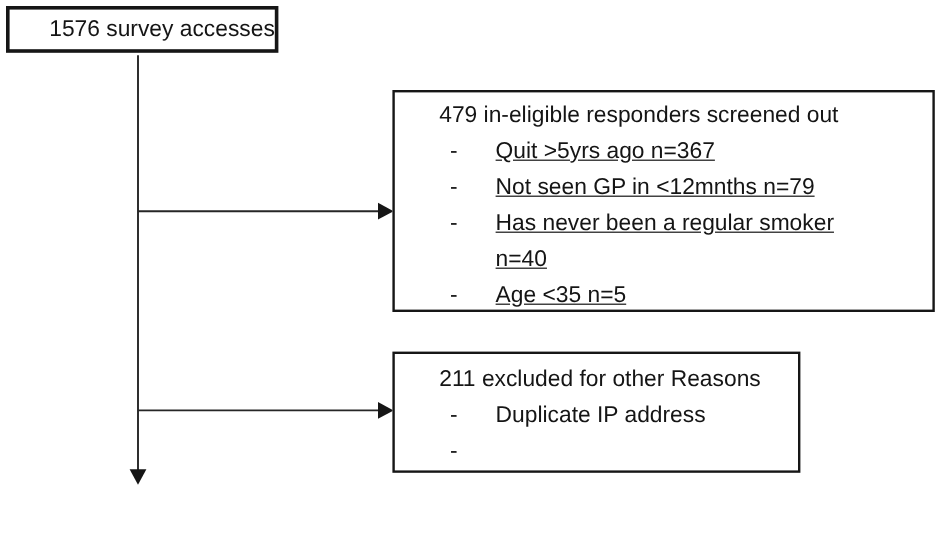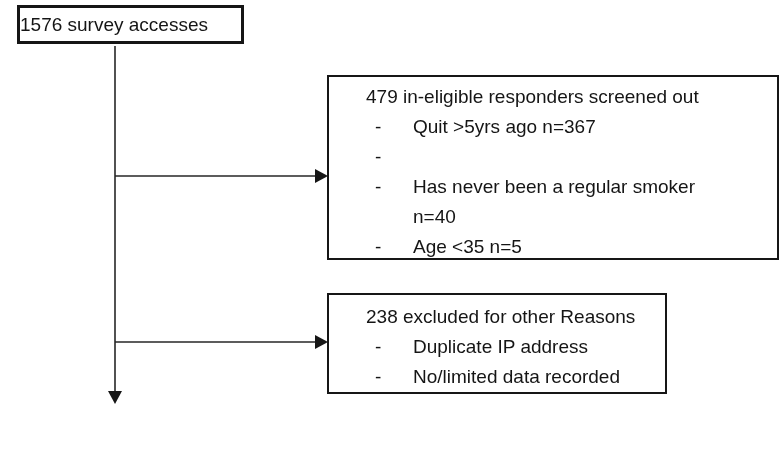--- a/index.html
+++ b/index.html
@@ -27,23 +27,22 @@
     position: absolute;
     box-sizing: border-box;
     border: 2px solid #161616;
     background: #ffffff;
     font-size: 19px;
     line-height: 1.25;
   }
   .box.centered {
     display: flex;
     align-items: center;
-    justify-content: flex-start;
+    justify-content: flex-end;
     text-align: center;
-    margin-left: 12px;
   }
   .box-top {
     left: 5px;
     top: 5px;
     width: 227px;
     height: 39px;
     border-width: 3px;
   }
   .box-screened {
     left: 327px;
@@ -75,20 +74,21 @@
     display: flex;
     padding-left: 33px;
     line-height: 30px;
   }
   .bullet-dash {
     width: 38px;
     flex-shrink: 0;
   }
   .box-screened .item-text {
     max-width: 296px;
+    text-decoration: underline;
   }
 </style>
 </head>
 <body>
 
 <div class="canvas">
 
   <svg class="connectors" viewBox="0 0 783 452" xmlns="http://www.w3.org/2000/svg">
 
     <line x1="115" y1="46" x2="115" y2="392" stroke="#262626" stroke-width="1.6"></line>
@@ -106,37 +106,37 @@
   </div>
 
   <div class="box box-screened">
     <div class="box-title">479 in-eligible responders screened out</div>
     <div class="flow-item">
       <span class="bullet-dash">-</span>
       <span class="item-text">Quit &gt;5yrs ago n=367</span>
     </div>
     <div class="flow-item">
       <span class="bullet-dash">-</span>
+      <span class="item-text">Not seen GP in &lt;12mnths n=79</span>
     </div>
     <div class="flow-item">
       <span class="bullet-dash">-</span>
       <span class="item-text">Has never been a regular smoker n=40</span>
     </div>
     <div class="flow-item">
       <span class="bullet-dash">-</span>
       <span class="item-text">Age &lt;35 n=5</span>
     </div>
   </div>
 
   <div class="box box-excluded">
-    <div class="box-title">238 excluded for other Reasons</div>
+    <div class="box-title">211 excluded for other Reasons</div>
     <div class="flow-item">
       <span class="bullet-dash">-</span>
       <span class="item-text">Duplicate IP address</span>
     </div>
     <div class="flow-item">
       <span class="bullet-dash">-</span>
-      <span class="item-text">No/limited data recorded</span>
     </div>
   </div>
 
 
 </div>
 
 </body></html>

